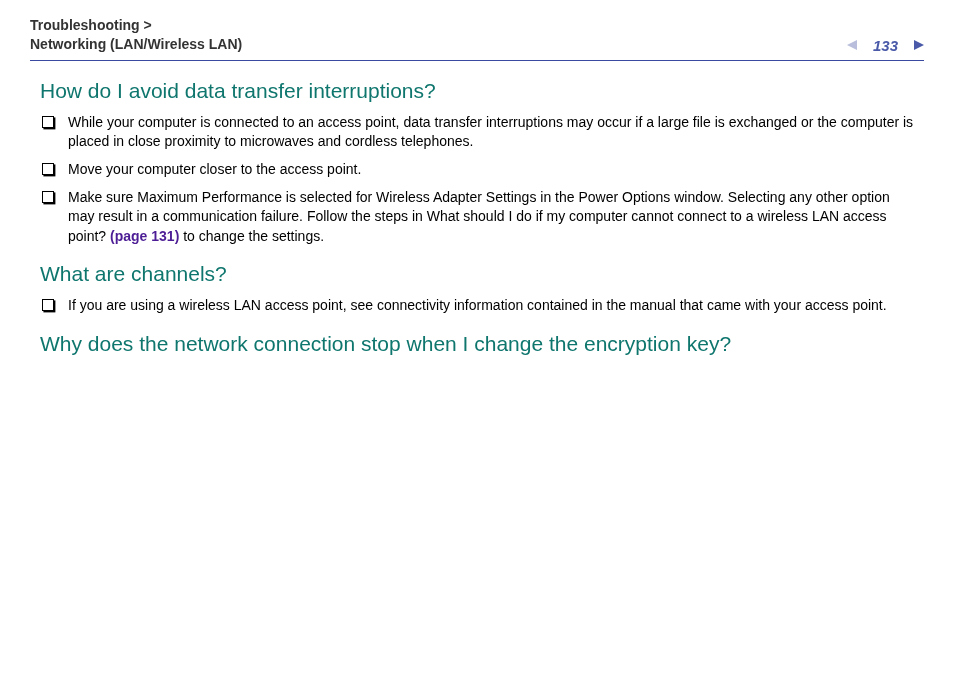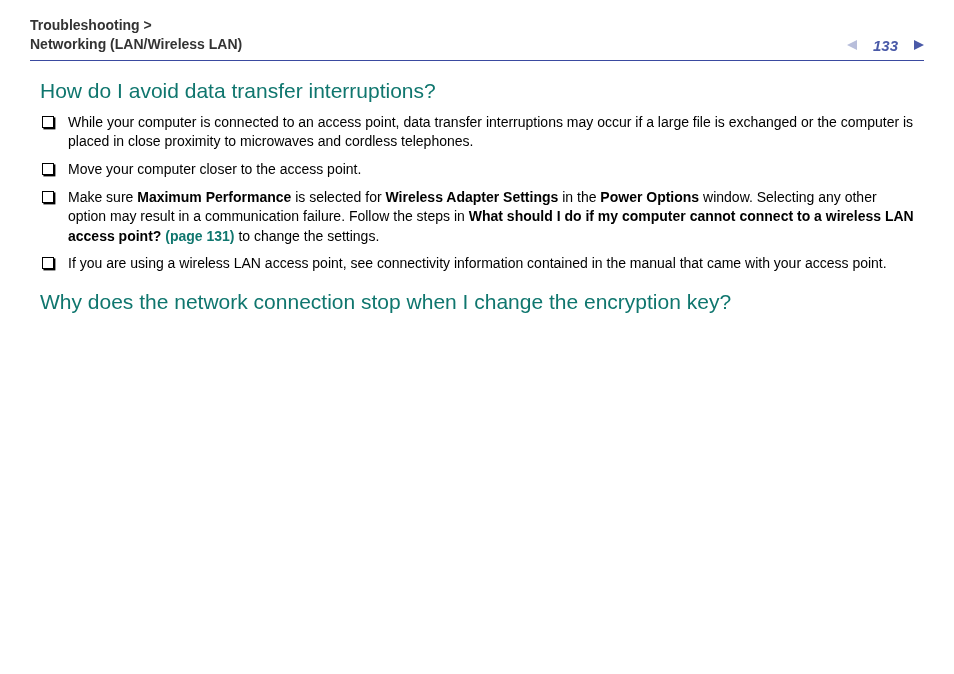--- a/index.html
+++ b/index.html
@@ -76,22 +76,22 @@
     border: 1.4px solid #000;
     box-shadow: 1.4px 1.4px 0 #000;
     margin: 3px 14px 0 2px;
   }
   ul.bullets li .txt { flex: 1; }
   .body-p {
     font-size: 14px;
     line-height: 1.4;
     margin: 6px 0;
   }
-  .b { font-weight: bold; }
-  .link { color: #0f766e; font-weight: bold; }
+  .b { font-weight: normal; }
+  .link { color: #4c1d95; font-weight: bold; }
 </style>
 </head>
 <body>
 
 <div class="page">
 
   <div class="header">
     <div class="breadcrumb">
       <div>Troubleshooting &gt;</div>
       <div>Networking (LAN/Wireless LAN)</div>
@@ -118,20 +118,21 @@
         <span class="txt">Move your computer closer to the access point.</span>
       </li>
       <li>
         <span class="bx"></span>
         <span class="txt">
           <span>Make sure </span><span class="b">Maximum Performance</span><span> is selected for </span><span class="b">Wireless Adapter Settings</span><span> in the </span><span class="b">Power Options</span><span> window. Selecting any other option may result in a communication failure. Follow the steps in </span><span class="b">What should I do if my computer cannot connect to a wireless LAN access point?</span><span class="link"> (page 131)</span><span> to change the settings.</span>
         </span>
       </li>
     </ul>
 
+    <h2 class="q">What are channels?</h2>
     <ul class="bullets">
       <li>
         <span class="bx"></span>
         <span class="txt">If you are using a wireless LAN access point, see connectivity information contained in the manual that came with your access point.</span>
       </li>
     </ul>
 
     <h2 class="q">Why does the network connection stop when I change the encryption key?</h2>
 
   </div>

